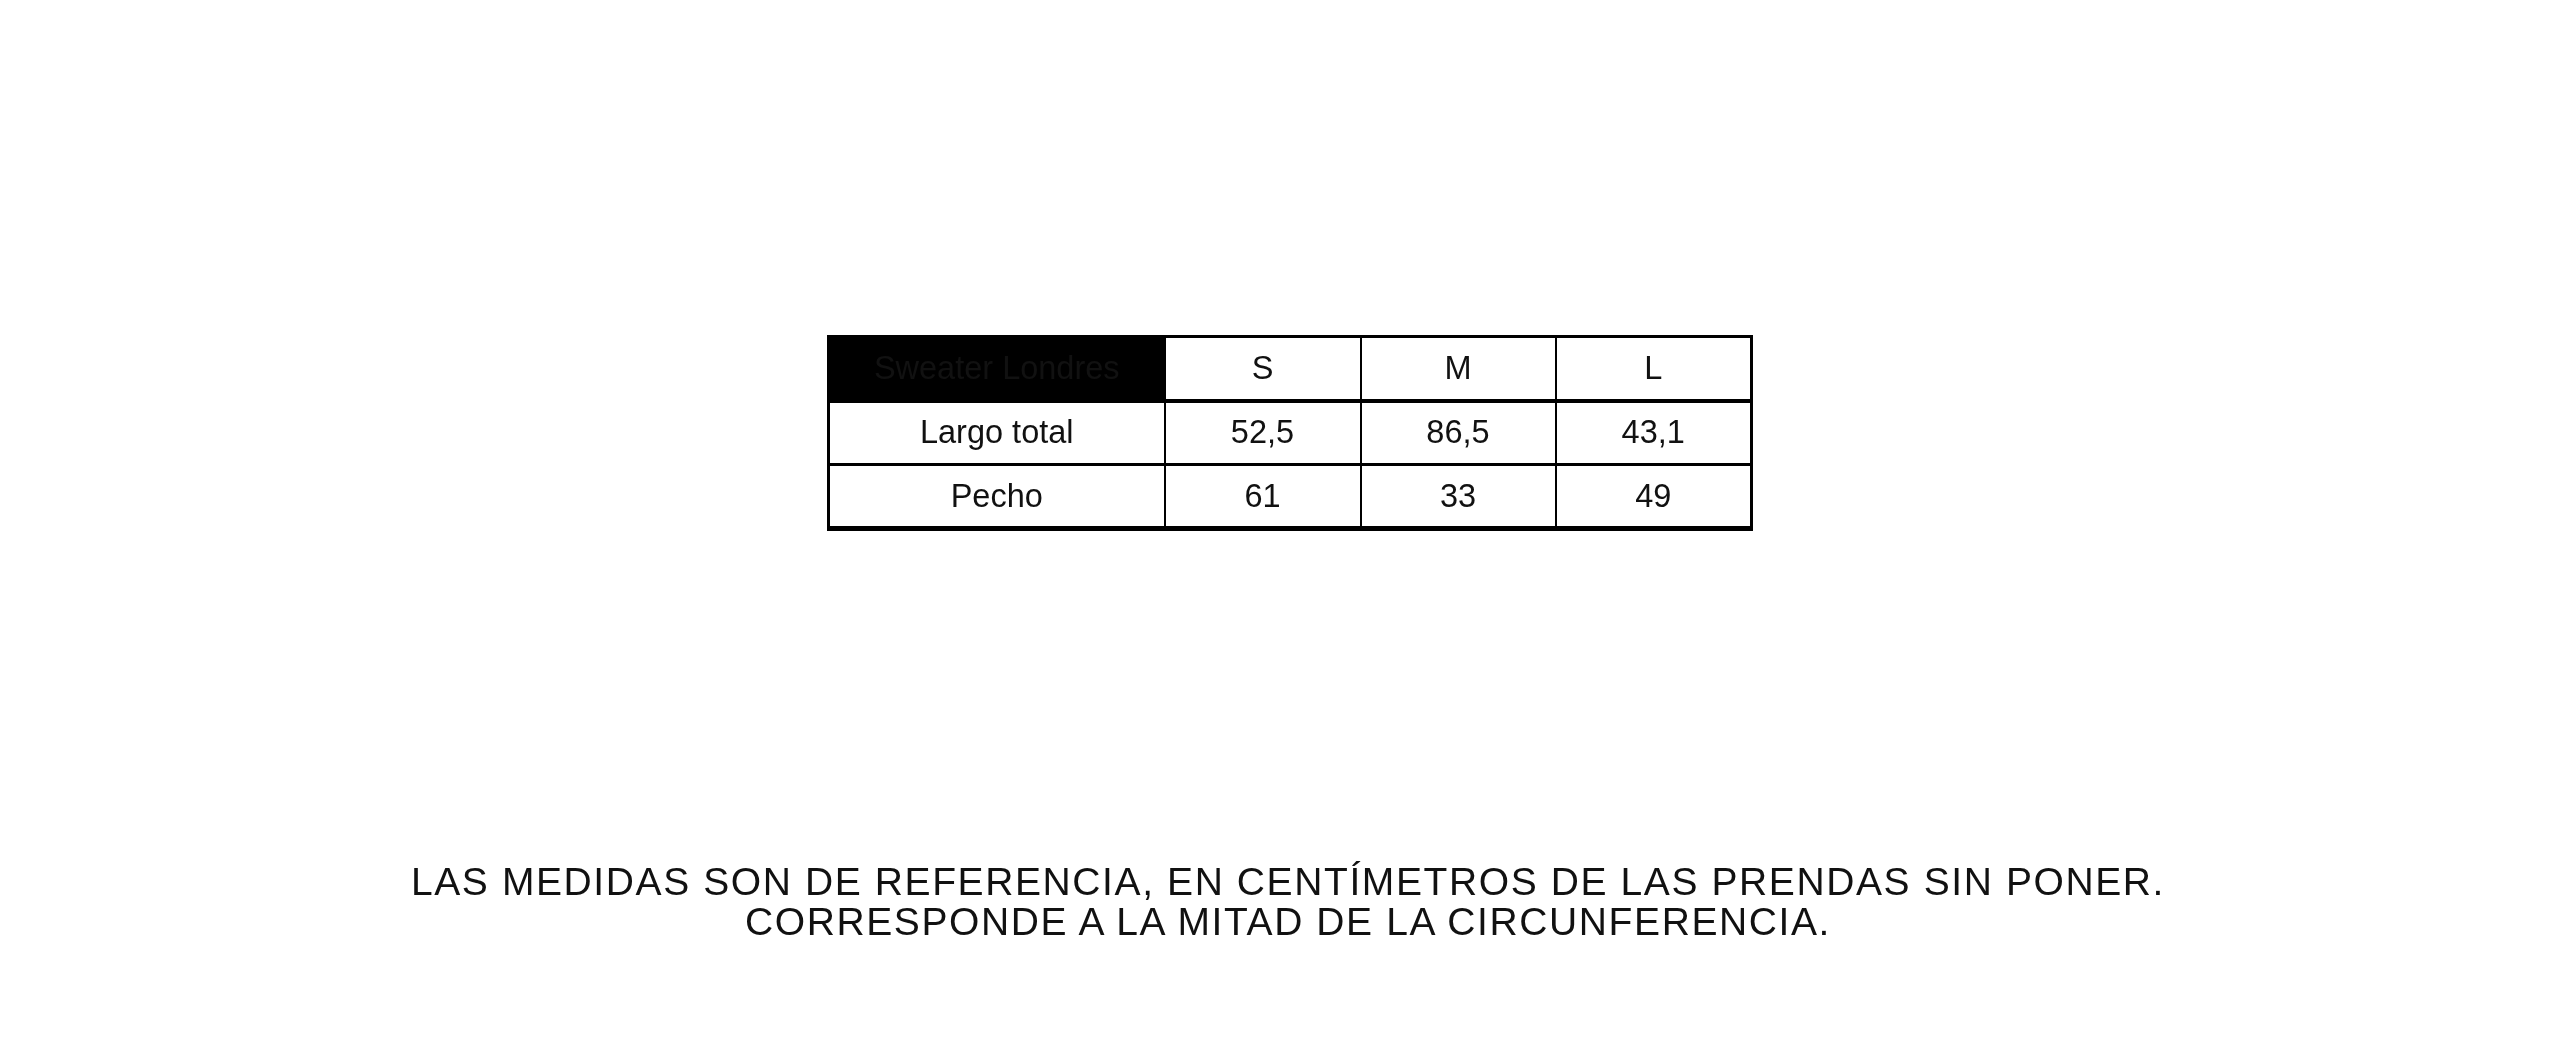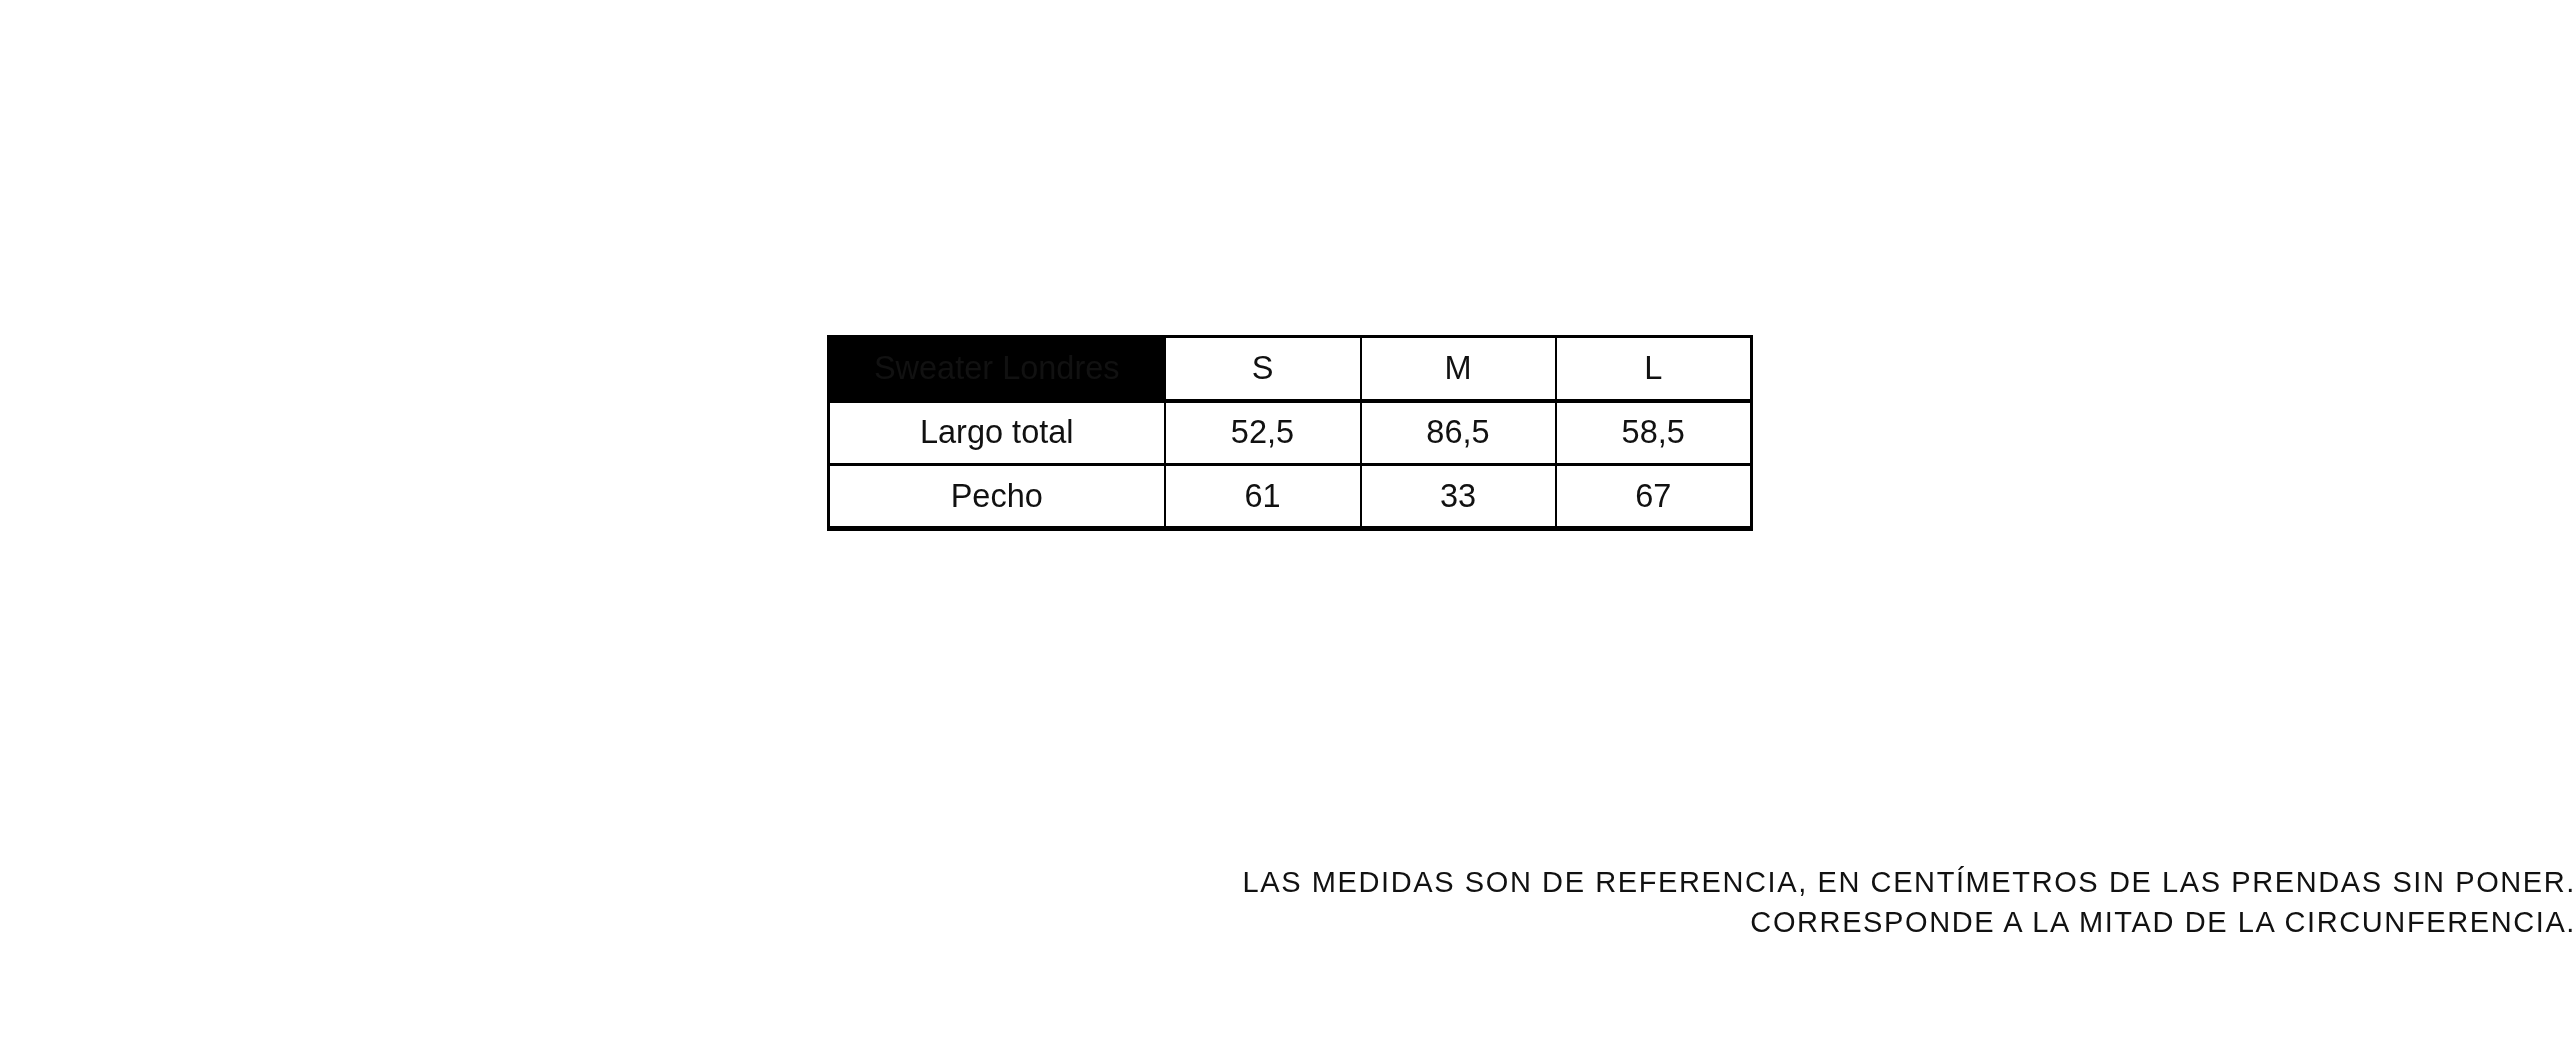--- a/index.html
+++ b/index.html
@@ -51,22 +51,22 @@
     background: #ffffff;
     font-weight: 400;
     font-size: 34px;
     color: #111111;
   }
   .note {
     position: absolute;
     top: 862px;
     left: 0;
     width: 2576px;
-    text-align: right;
-    font-size: 29px;
+    text-align: center;
+    font-size: 39px;
     letter-spacing: 1.6px;
     line-height: 40px;
     color: #111111;
     font-weight: 400;
   }
 </style>
 </head>
 <body>
 
 <div class="size-table-wrap">
@@ -81,27 +81,27 @@
       <tr class="header-row">
         <th class="title-cell">Sweater Londres</th>
         <th class="size-cell">S</th>
         <th class="size-cell">M</th>
         <th class="size-cell">L</th>
       </tr>
       <tr>
         <td>Largo total</td>
         <td>52,5</td>
         <td>86,5</td>
-        <td>58,5</td>
+        <td>43,1</td>
       </tr>
       <tr>
         <td>Pecho</td>
         <td>61</td>
         <td>33</td>
-        <td>67</td>
+        <td>49</td>
       </tr>
     </tbody>
   </table>
 </div>
 
 <div class="note">
   <div>LAS MEDIDAS SON DE REFERENCIA, EN CENTÍMETROS DE LAS PRENDAS SIN PONER.</div>
   <div>CORRESPONDE A LA MITAD DE LA CIRCUNFERENCIA.</div>
 </div>
 

